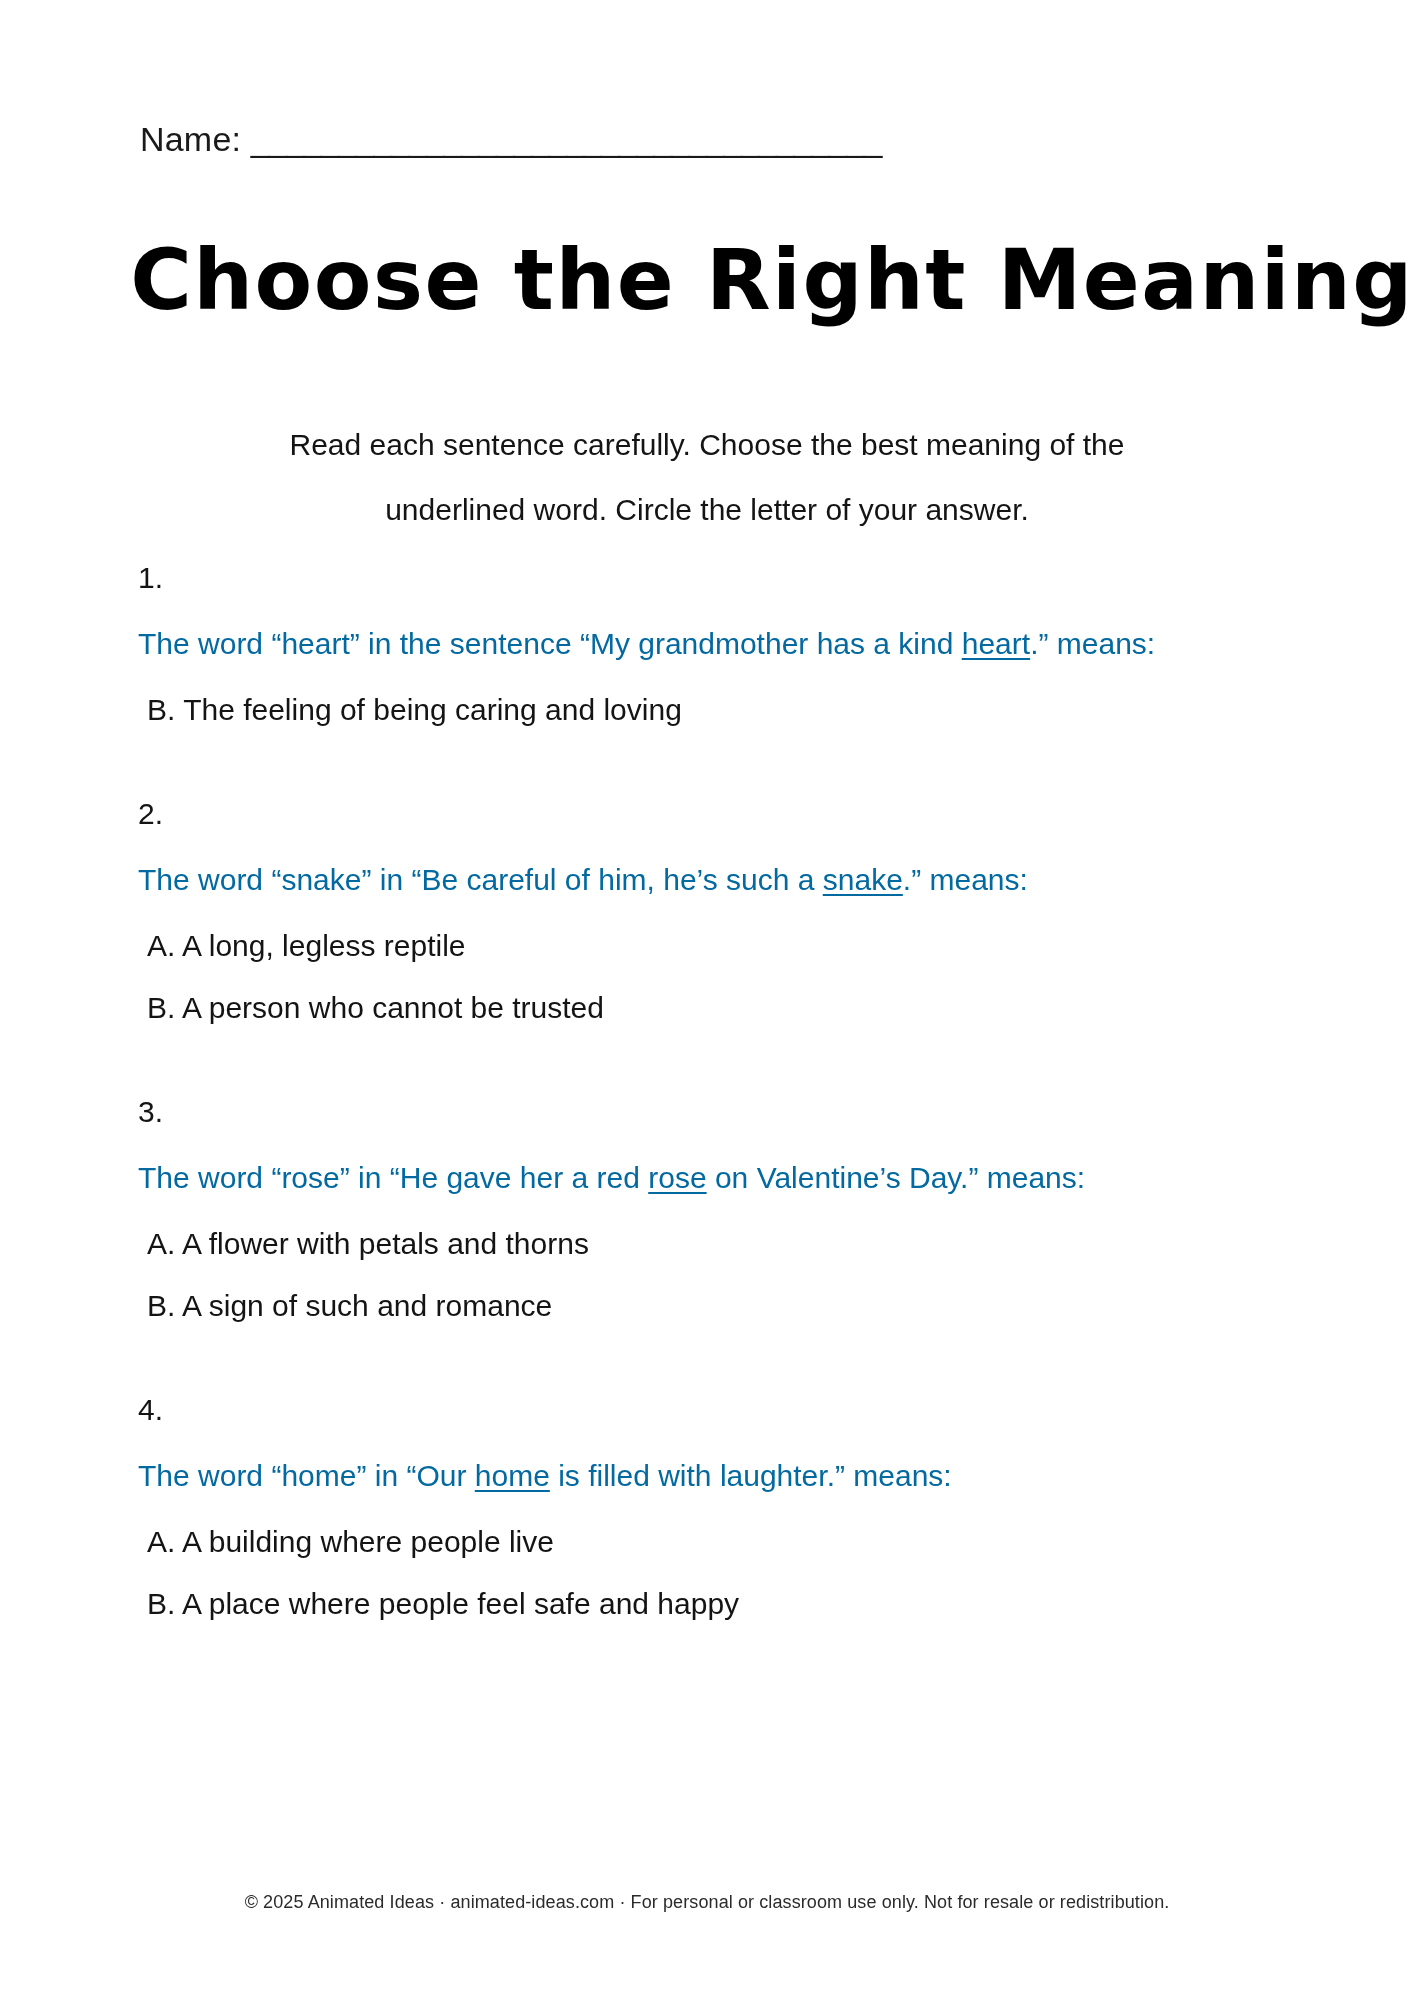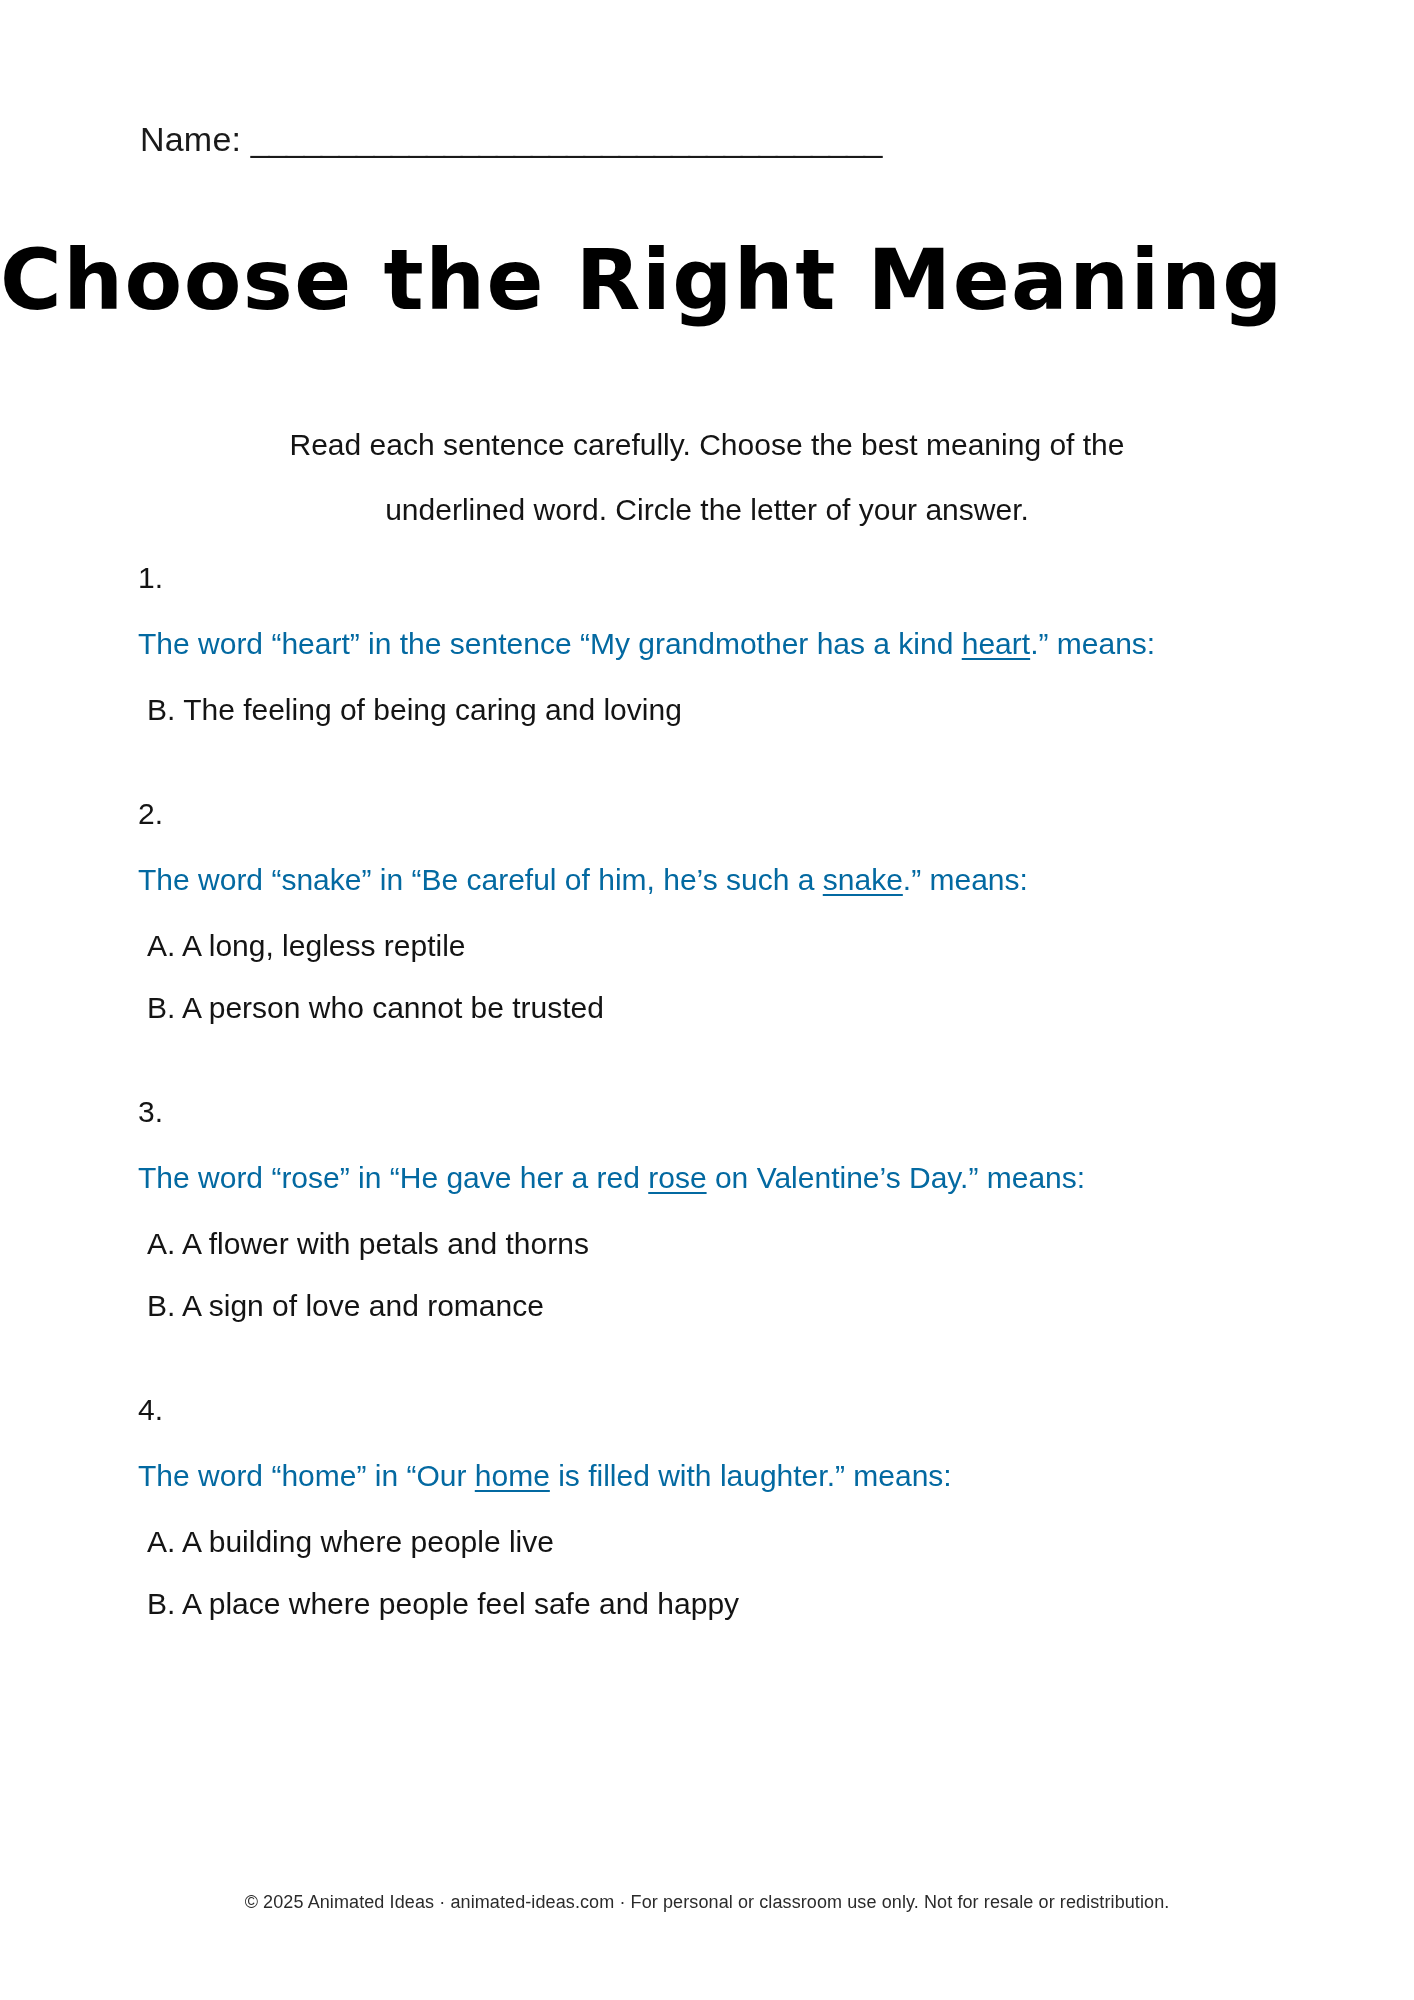--- a/index.html
+++ b/index.html
@@ -41,21 +41,21 @@
     font-size: 34px;
     letter-spacing: -1.4px;
   }
 
   
   .title {
     position: absolute;
     left: 0;
     top: 232px;
     width: 1414px;
-    text-align: left;
+    text-align: right;
     font-family: "DejaVu Sans", sans-serif;
     font-weight: 700;
     font-size: 84px;
     line-height: 96px;
     letter-spacing: 1.5px;
     color: #000000;
     white-space: nowrap;
   }
 
   
@@ -147,21 +147,21 @@
       <div class="qblock">
         <div class="q-number">2.</div>
         <div class="q-text"><span>The word “snake” in “Be careful of him, he’s such a </span><u>snake</u><span>.” means:</span></div>
         <div class="opt">A. A long, legless reptile</div>
         <div class="opt">B. A person who cannot be trusted</div>
       </div>
       <div class="qblock">
         <div class="q-number">3.</div>
         <div class="q-text"><span>The word “rose” in “He gave her a red </span><u>rose</u><span> on Valentine’s Day.” means:</span></div>
         <div class="opt">A. A flower with petals and thorns</div>
-        <div class="opt">B. A sign of love and romance</div>
+        <div class="opt">B. A sign of such and romance</div>
       </div>
       <div class="qblock">
         <div class="q-number">4.</div>
         <div class="q-text"><span>The word “home” in “Our </span><u>home</u><span> is filled with laughter.” means:</span></div>
         <div class="opt">A. A building where people live</div>
         <div class="opt">B. A place where people feel safe and happy</div>
       </div>
     </div>
 
   <div class="footer">© 2025 Animated Ideas · animated-ideas.com · For personal or classroom use only. Not for resale or redistribution.</div>

